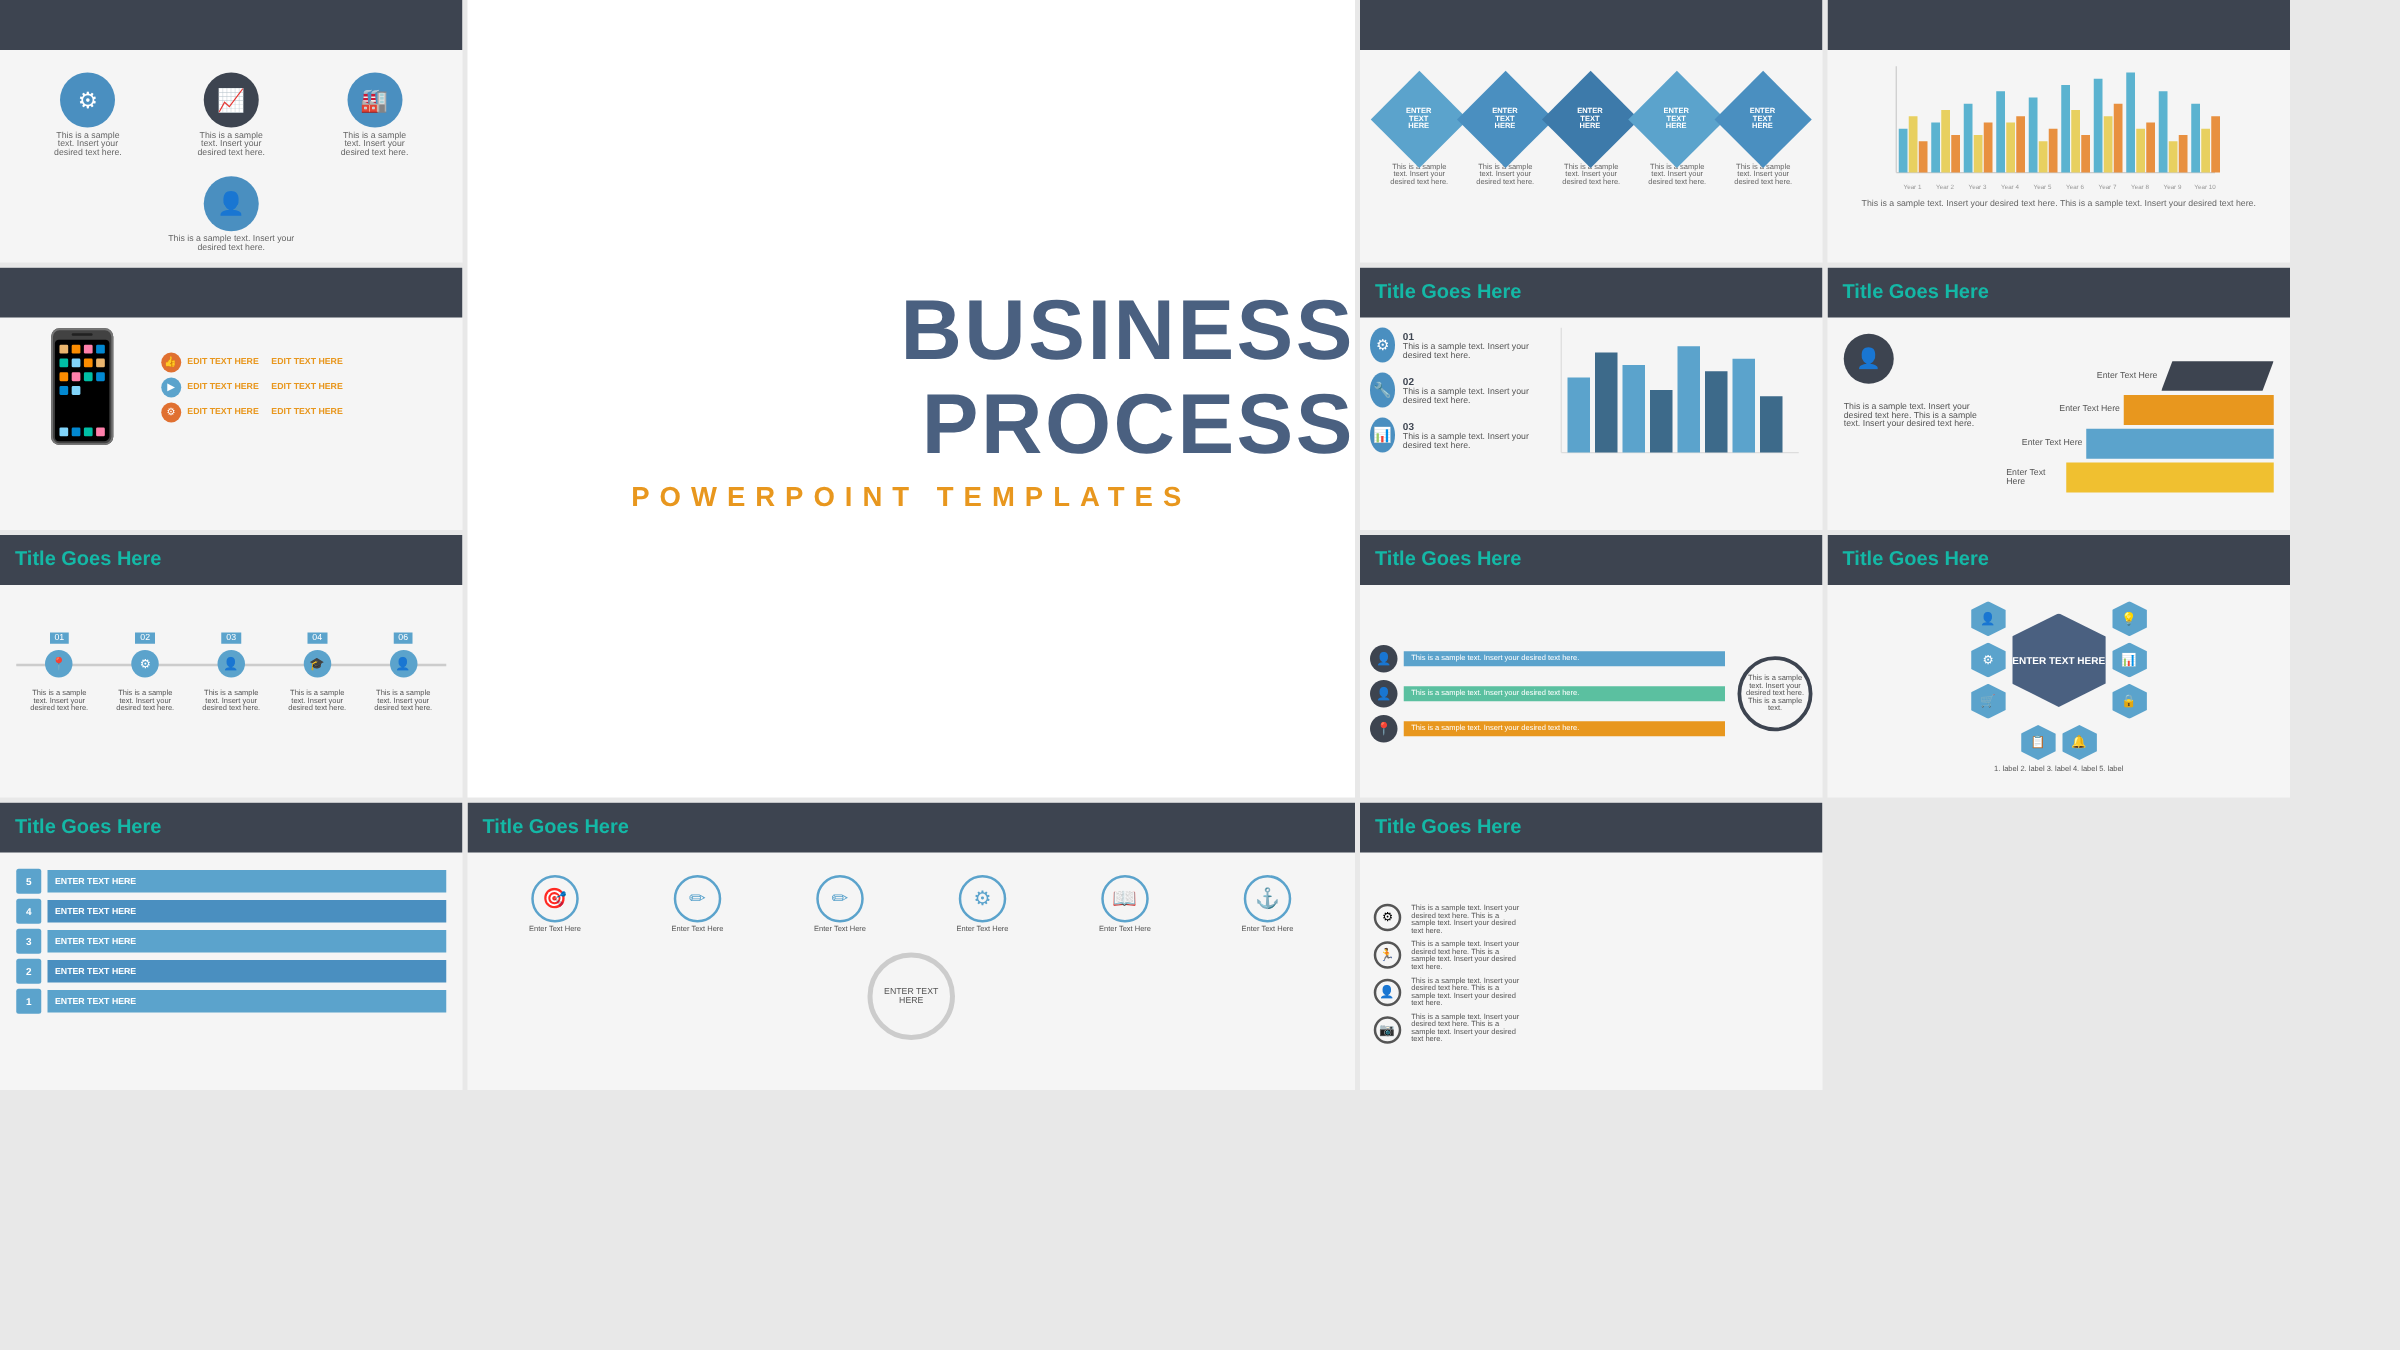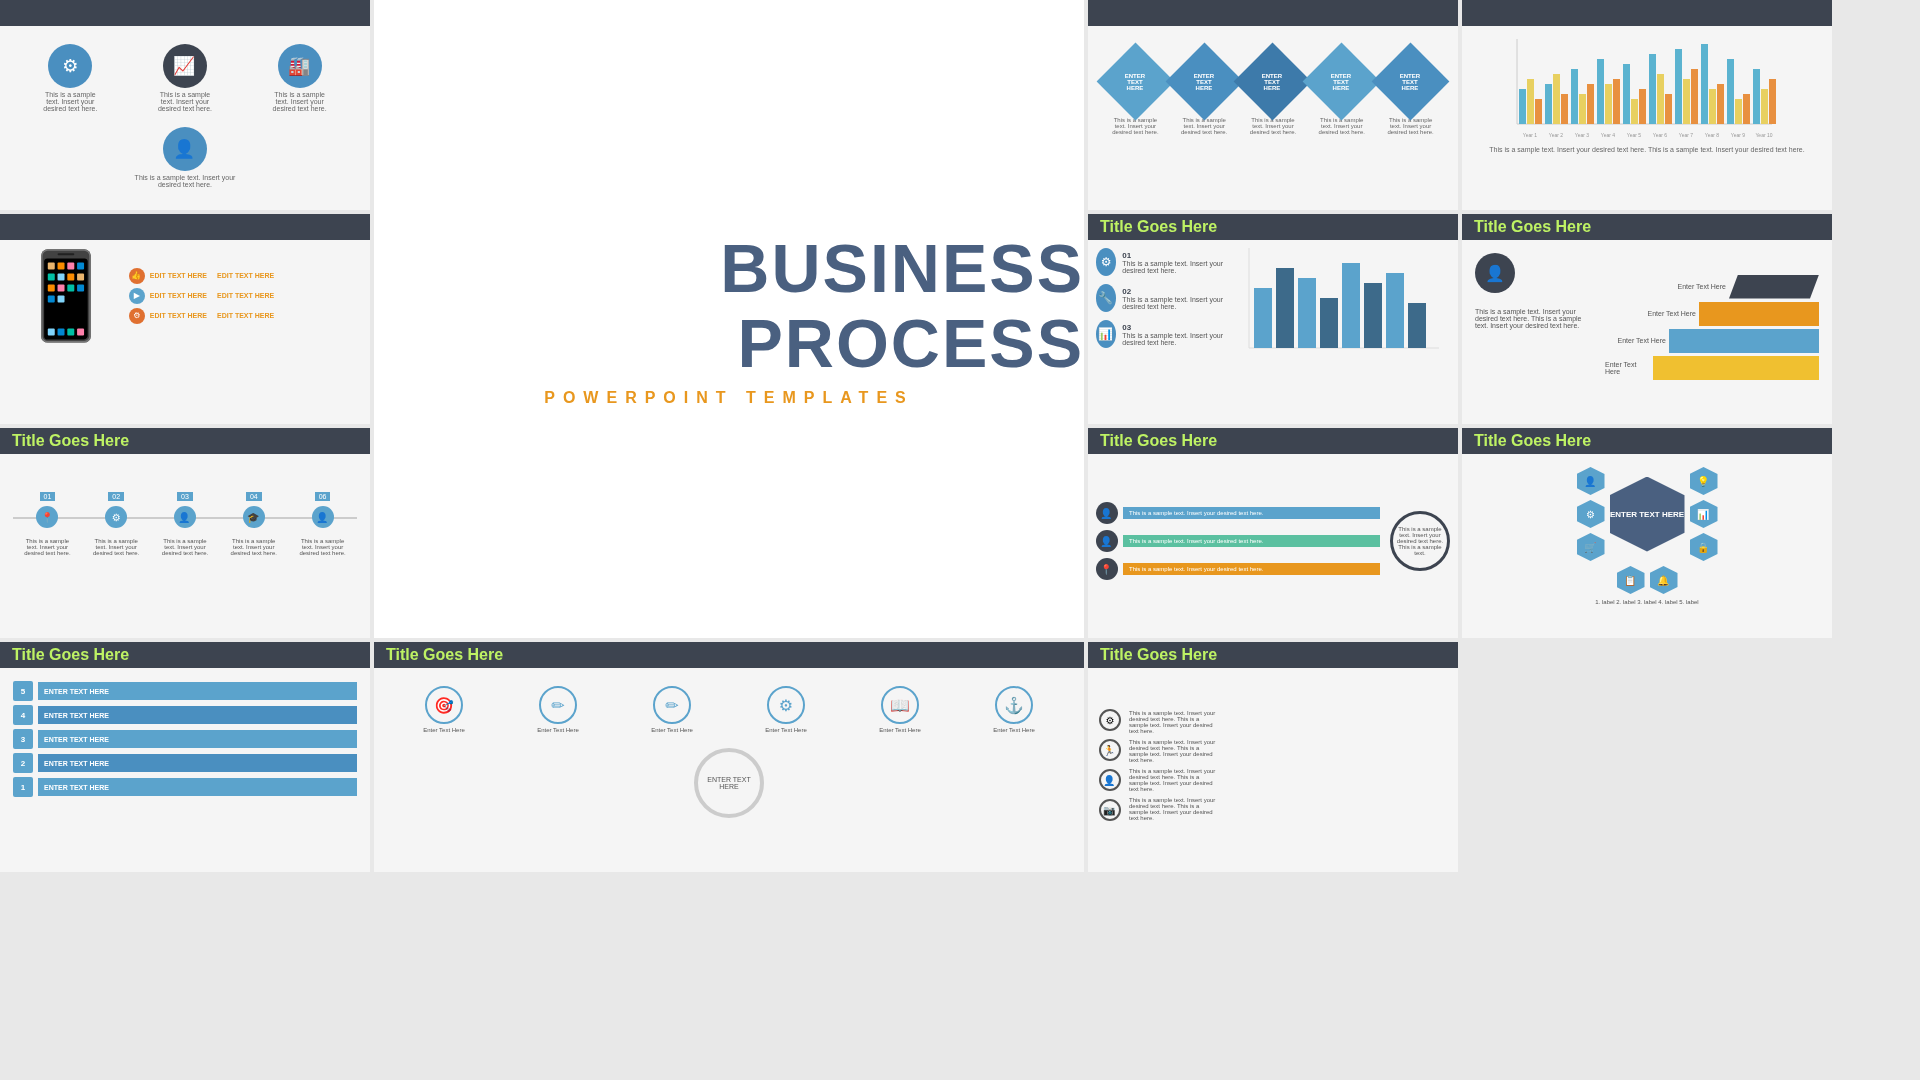--- a/index.html
+++ b/index.html
@@ -16,25 +16,25 @@
     }
 
     .slide {
       background: #f5f5f5;
       overflow: hidden;
       position: relative;
     }
 
     .slide-header {
       background: #3d4450;
-      color: #bef264;
+      color: #14b8a6;
       font-size: 16px;
       font-weight: bold;
       padding: 8px 12px;
-      height: 26px;
+      height: 40px;
       display: flex;
       align-items: center;
     }
 
     .slide-body {
       padding: 8px;
       position: relative;
       height: calc(100% - 36px);
     }
 
@@ -52,21 +52,21 @@
     .center-title {
       font-size: 68px;
       font-weight: 900;
       color: #4a6080;
       text-align: right;
       letter-spacing: 2px;
       line-height: 1.1;
     }
 
     .center-subtitle {
-      font-size: 16px;
+      font-size: 22px;
       font-weight: bold;
       color: #e8971e;
       letter-spacing: 8px;
       margin-top: 8px;
       text-align: center;
     }
 
     
     .slide1-icons {
       display: flex;

